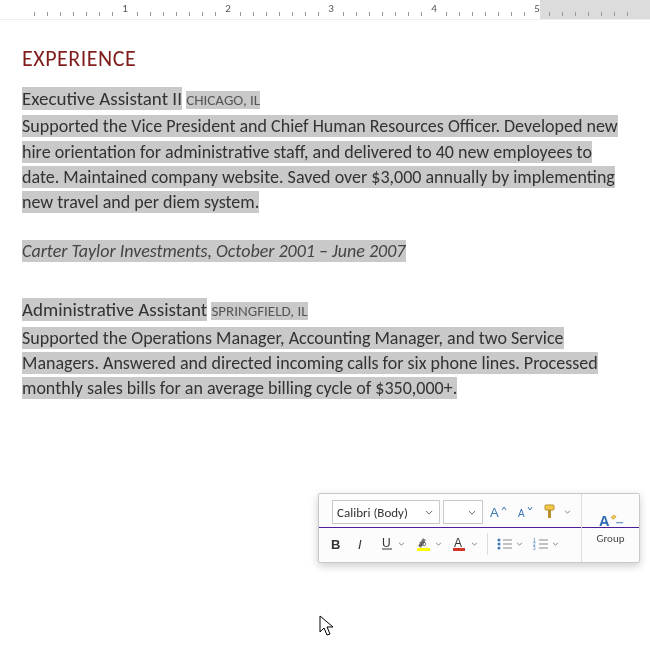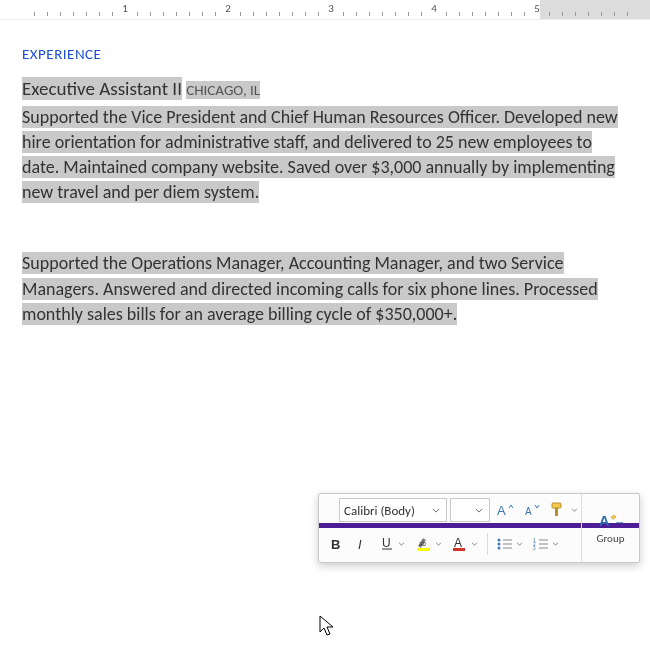--- a/index.html
+++ b/index.html
@@ -9,38 +9,38 @@
   
   .ruler { height: 20px; background: #fff; position: relative; border-bottom: 1px solid #eee; font-size: 10px; color: #666; user-select: none; }
   .ruler-track { position: absolute; left: 22px; right: 0; top: 0; bottom: 0; }
   .ruler-margin-right { position: absolute; right: 0; top: 0; bottom: 0; width: 110px; background: #dcdcdc; }
   .tick { position: absolute; top: 12px; width: 1px; height: 4px; background: #999; }
   .tick-label { position: absolute; top: 2px; transform: translateX(-50%); font-size: 11px; color: #555; }
 
   .doc-area { position: absolute; left: 0; right: 0; top: 22px; bottom: 0; padding: 22px 22px 0 22px; }
   .doc { font-size: 18px; line-height: 1.4; color: #333; }
 
-  .heading { color: #1d4ed8; font-size: 15px; font-weight: 400; margin-bottom: 8px; letter-spacing: 0.5px; }
+  .heading { color: #7f1d1d; font-size: 22px; font-weight: 400; margin-bottom: 8px; letter-spacing: 0.5px; }
   .job-title { font-size: 19px; color: #333; margin-top: 11px; }
   .job-loc { font-size: 15px; color: #555; }
   .company { font-style: italic; font-size: 18px; color: #444; margin-top: 2px; }
   .desc { font-size: 18px; color: #333; margin-top: 2px; }
   .spacer { height: 22px; }
 
   .sel { background: #c9c9c9; }
   .seg { display: inline; }
 
   
   .mini-toolbar {
     position: absolute; left: 318px; top: 493px; width: 322px; height: 70px;
     background: #fcfcfc; border: 1px solid #c9c9c9; box-shadow: 0 3px 8px rgba(0,0,0,0.2);
     display: flex; flex-direction: column; font-size: 12px; border-radius: 2px; z-index: 10;
   }
   .mt-row { display: flex; align-items: center; height: 34px; }
-  .mt-row.top { border-bottom: 5px solid #4c1d95; padding: 3px 5px 0 20px; gap: 3px; }
+  .mt-row.top { border-bottom: 1px solid #4c1d95; padding: 3px 5px 0 13px; gap: 3px; }
   .mt-row.bottom { padding: 0 5px 3px 5px; gap: 2px; }
   .font-name { width: 108px; height: 24px; border: 1px solid #c9c9c9; background: #fff; display: flex; align-items: center; padding: 0 4px; font-size: 13px; color: #333; position: relative; }
   .font-size { width: 40px; height: 24px; border: 1px solid #c9c9c9; background: #fff; display: flex; align-items: center; padding: 0 4px; font-size: 13px; color: #333; position: relative; }
   .dd-caret { margin-left: auto; width: 12px; display: flex; align-items: center; justify-content: center; }
   .dd-caret svg { width: 8px; height: 5px; }
   .icon-btn { width: 24px; height: 24px; display: flex; align-items: center; justify-content: center; border: 1px solid transparent; border-radius: 2px; cursor: default; position: relative; }
   .icon-btn.wide { width: 34px; }
   .sep { width: 1px; height: 22px; background: #ddd; margin: 0 3px; }
   .styles-pane { margin-left: auto; border-left: 1px solid #ddd; height: 100%; width: 58px; display: flex; flex-direction: column; align-items: center; justify-content: center; }
   .styles-ico { width: 24px; height: 18px; display:flex; align-items:center; justify-content:center; }
@@ -122,28 +122,36 @@
     <div class="doc">
 
       <div class="heading">EXPERIENCE</div>
 
       <div class="job-title">
         <span class="sel seg">Executive Assistant II</span>
         <span class="sel seg"> </span>
         <span class="sel seg job-loc">CHICAGO, IL</span>
       </div>
       <div class="desc">
-        <span class="sel seg">Supported the Vice President and Chief Human Resources Officer. Developed new hire orientation for administrative staff, and delivered to 25 new employees to date. Maintained company website. Saved over $3,000 annually by implementing new travel and per diem system.</span>
+        <span class="sel seg">Supported the Vice President and Chief Human Resources Officer. Developed new hire orientation for administrative staff, and delivered to 40 new employees to date. Maintained company website. Saved over $3,000 annually by implementing new travel and per diem system.</span>
       </div>
 
       <div class="spacer"></div>
 
+      <div class="company">
+        <span class="sel seg">Carter Taylor Investments, October 2001 – June 2007</span>
+      </div>
 
       <div class="spacer"></div>
 
+      <div class="job-title">
+        <span class="sel seg">Administrative Assistant</span>
+        <span class="sel seg"> </span>
+        <span class="sel seg job-loc">SPRINGFIELD, IL</span>
+      </div>
       <div class="desc">
         <span class="sel seg">Supported the Operations Manager, Accounting Manager, and two Service Managers. Answered and directed incoming calls for six phone lines. Processed monthly sales bills for an average billing cycle of $350,000+.</span>
       </div>
 
     </div>
   </div>
 
   <div class="mini-toolbar">
     <div class="mt-row top">
       <div class="font-name">

